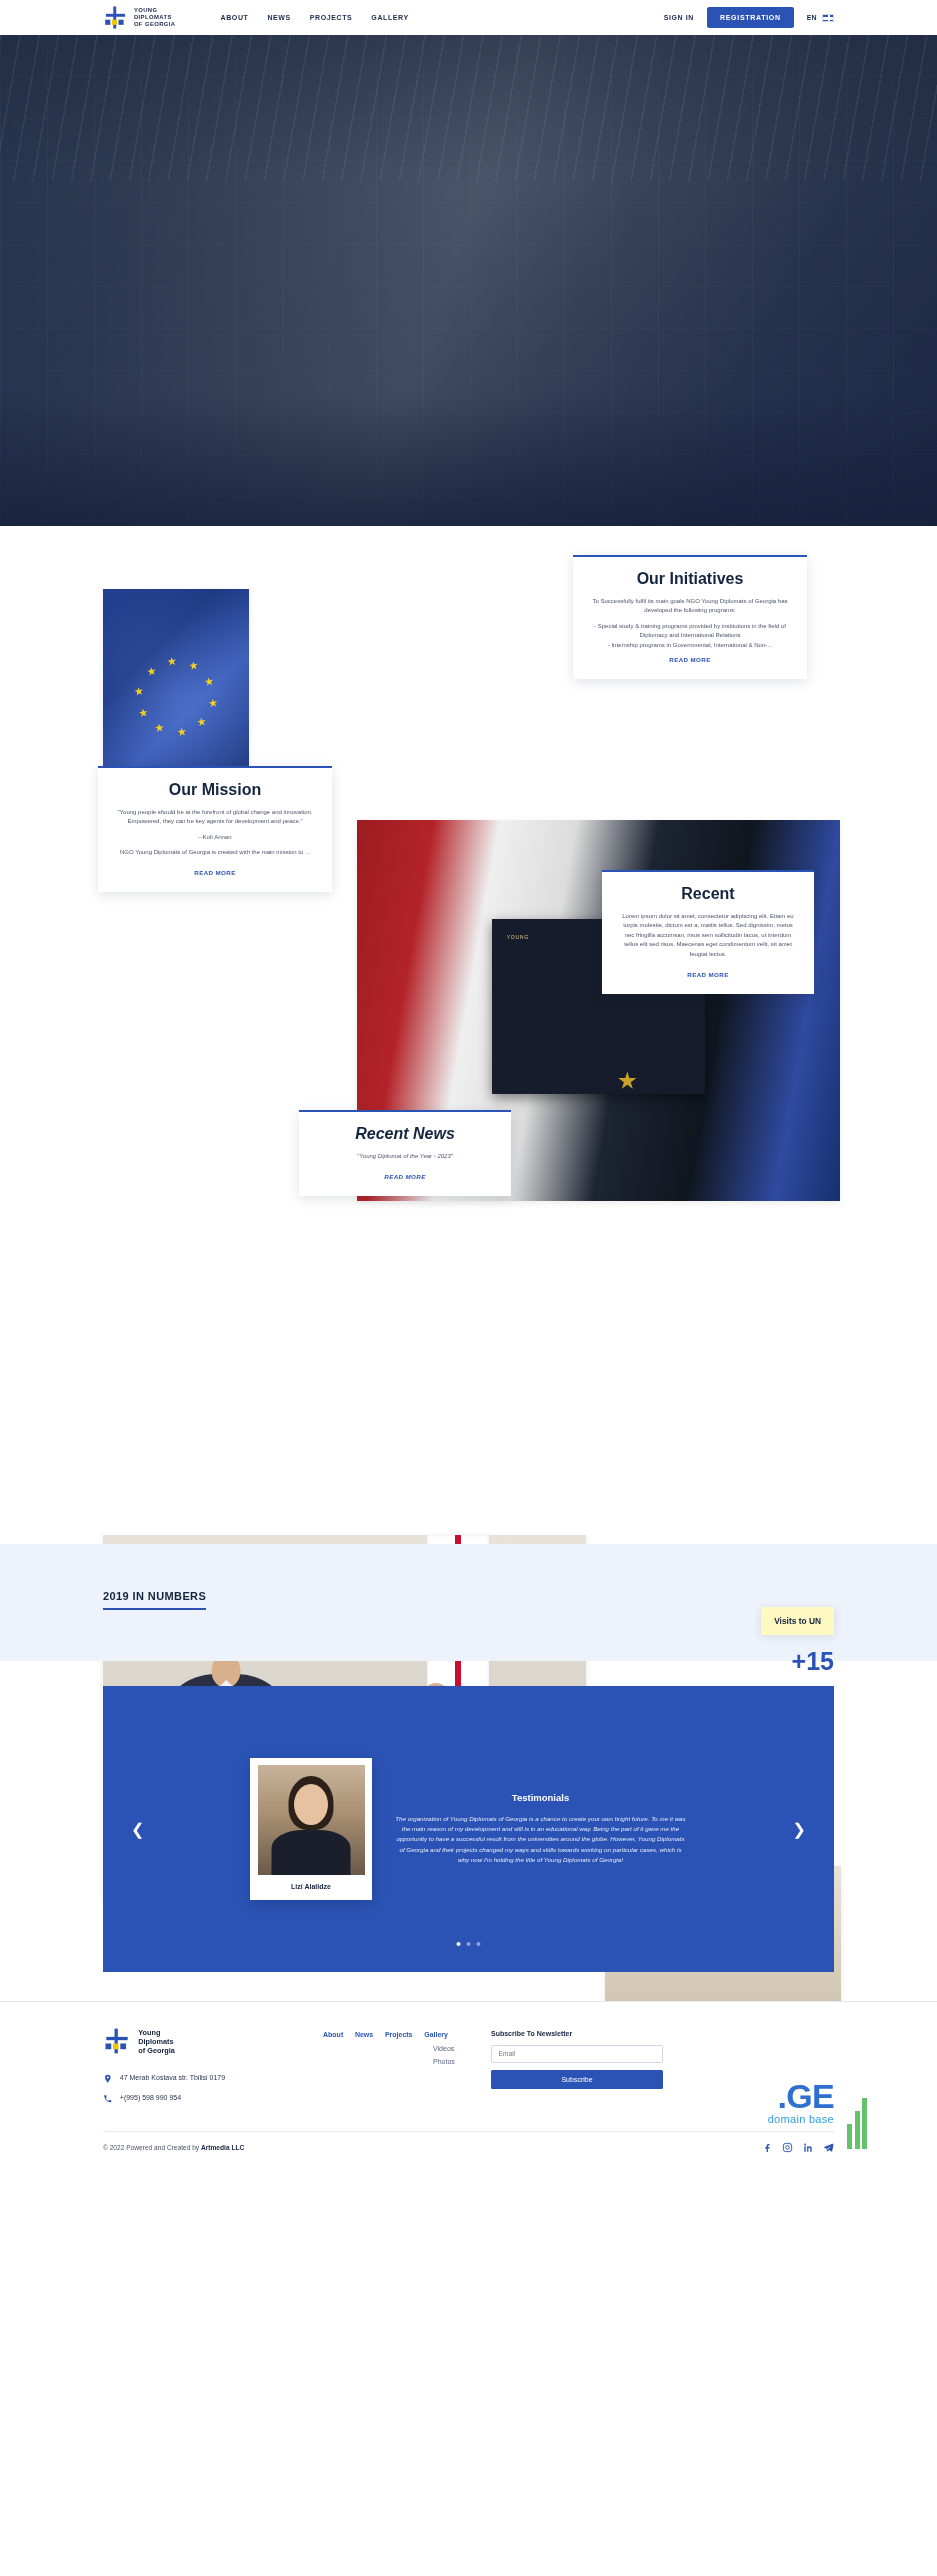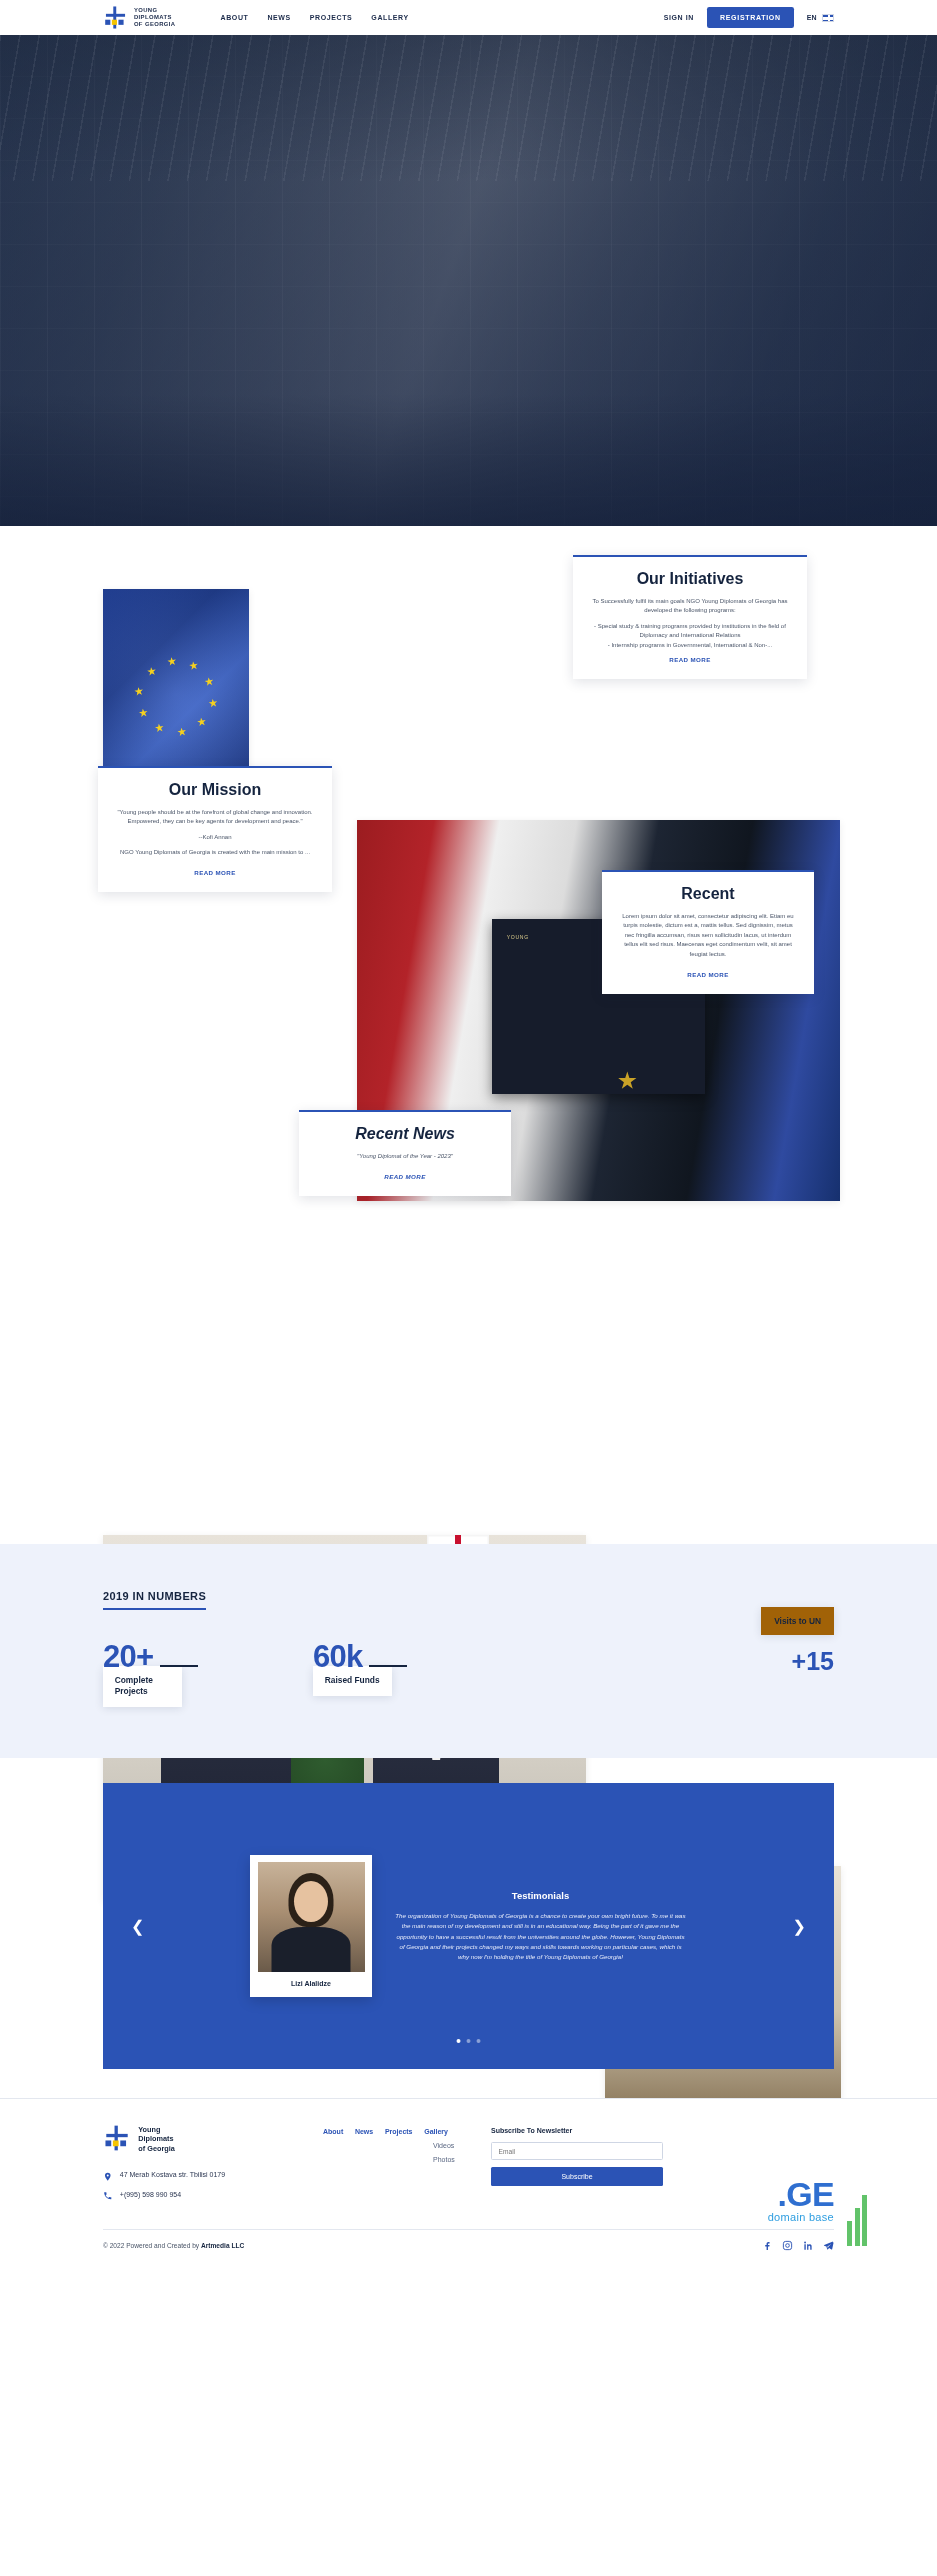--- a/index.html
+++ b/index.html
@@ -357,21 +357,21 @@
     width: 79px;
     font-size: 8.4px;
     font-weight: bold;
     color: #15243f;
     line-height: 11px;
   }
   .visits-box {
     position: absolute;
     right: 103px;
     top: 63px;
-    background: #a16207;
+    background: #fef9c3;
     box-shadow: 0 2.2px 8.8px rgba(20,30,60,.12);
     padding: 8.8px 13px;
     font-size: 8.4px;
     font-weight: bold;
     color: #15243f;
   }
   .visits-num {
     position: absolute;
     right: 103px;
     top: 103px;
@@ -651,30 +651,20 @@
     <h3>Recent News</h3>
     <p>"Young Diplomat of the Year - 2023"</p>
     <a href="#" class="readmore">READ MORE</a>
   </div>
 
 </div>
 
 <div class="numbers">
   <h2>2019 IN NUMBERS</h2>
 
-  <div class="num-grid">
-    <div class="num-item">
-      <div class="big-num">20+</div>
-      <div class="num-label-box">Complete Projects</div>
-    </div>
-    <div class="num-item">
-      <div class="big-num">60k</div>
-      <div class="num-label-box">Raised Funds</div>
-    </div>
-  </div>
 
   <div class="visits-box">Visits to UN</div>
   <div class="visits-num">+15</div>
 </div>
 
 <div class="testi-wrap">
   <div class="testi">
     <div class="arrow left">❮</div>
     <div class="arrow right">❯</div>
 

